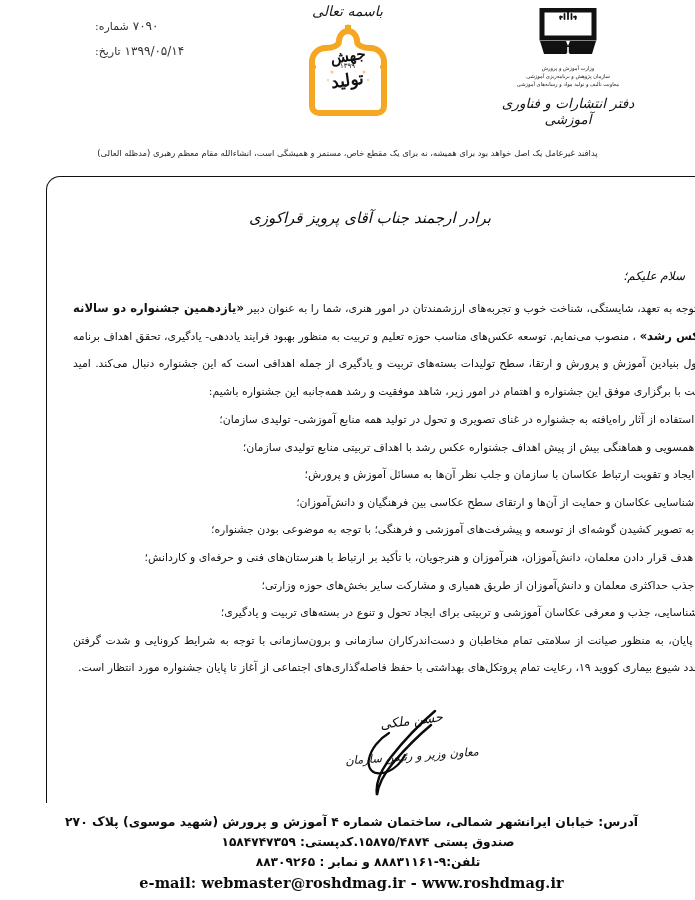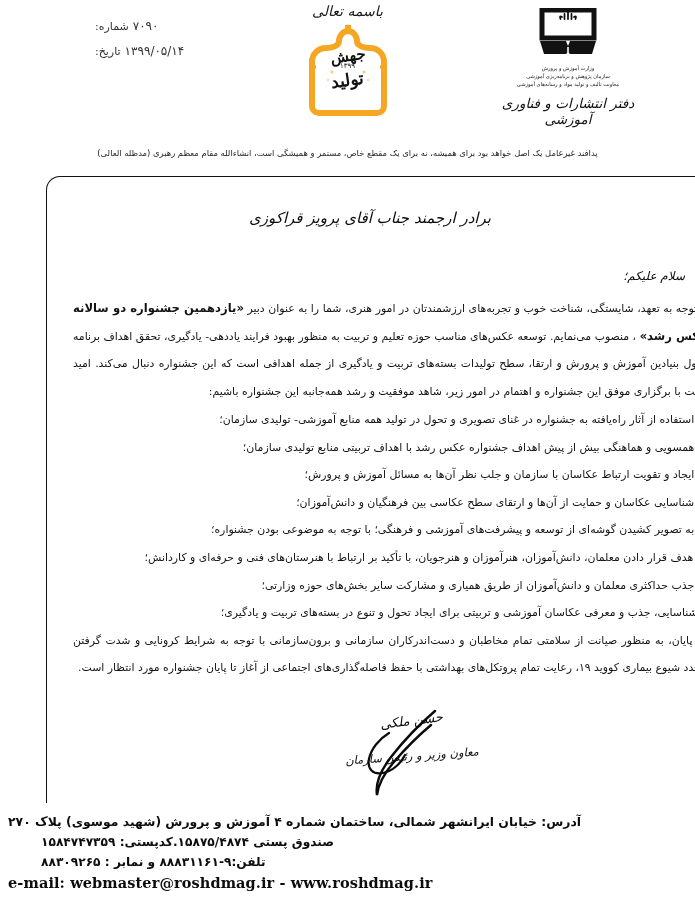--- a/index.html
+++ b/index.html
@@ -209,21 +209,21 @@
     transform: rotate(-4deg);
     letter-spacing: -.4px;
     white-space: nowrap;
   }
   .sig-stroke { position: absolute; top: -6px; right: 30px; }
 
   
   #footer {
     position: absolute;
     bottom: 6px; left: 8px; right: 0;
-    text-align: left;
+    text-align: center;
     color: #0d0d0d;
   }
   .f-line {
     font-size: 12.4px;
     line-height: 20px;
     font-weight: 700;
     letter-spacing: -.1px;
   }
   .f-contact {
     font-size: 12.2px;

